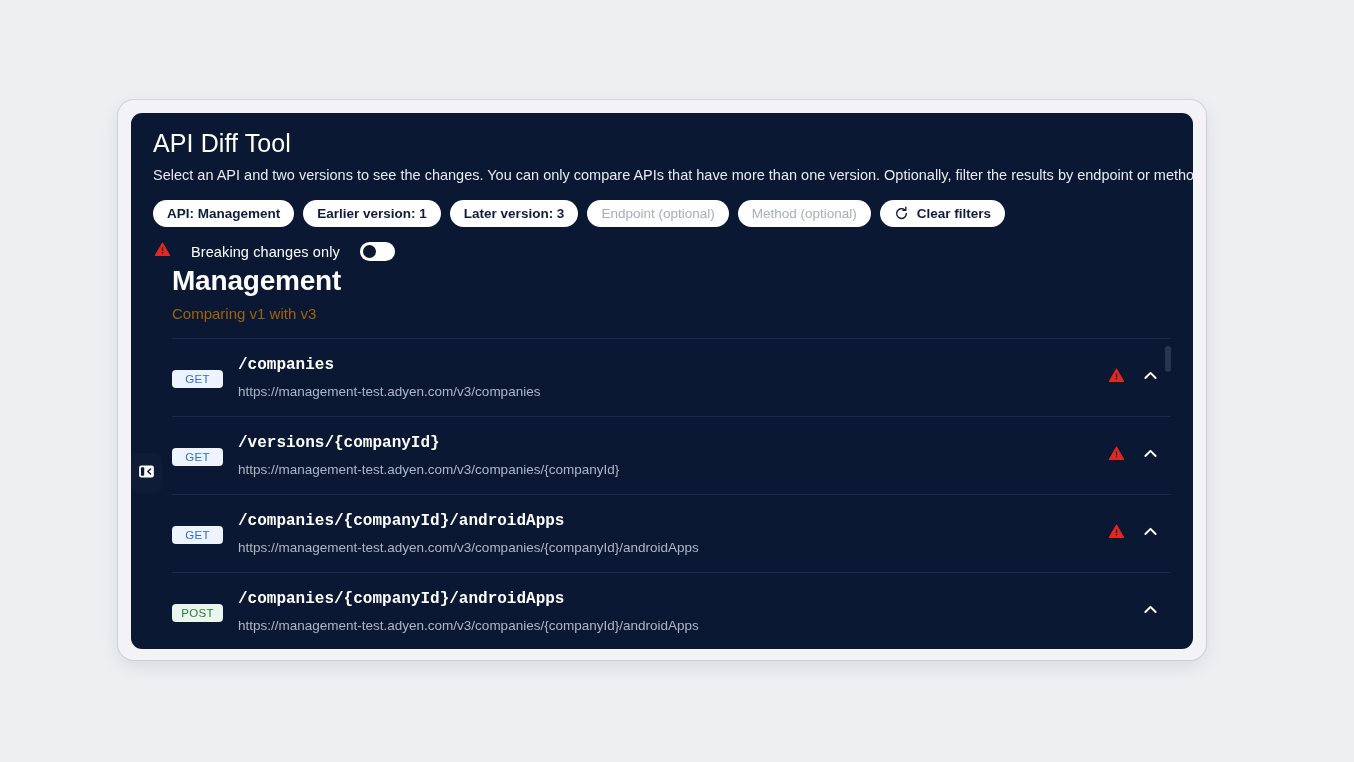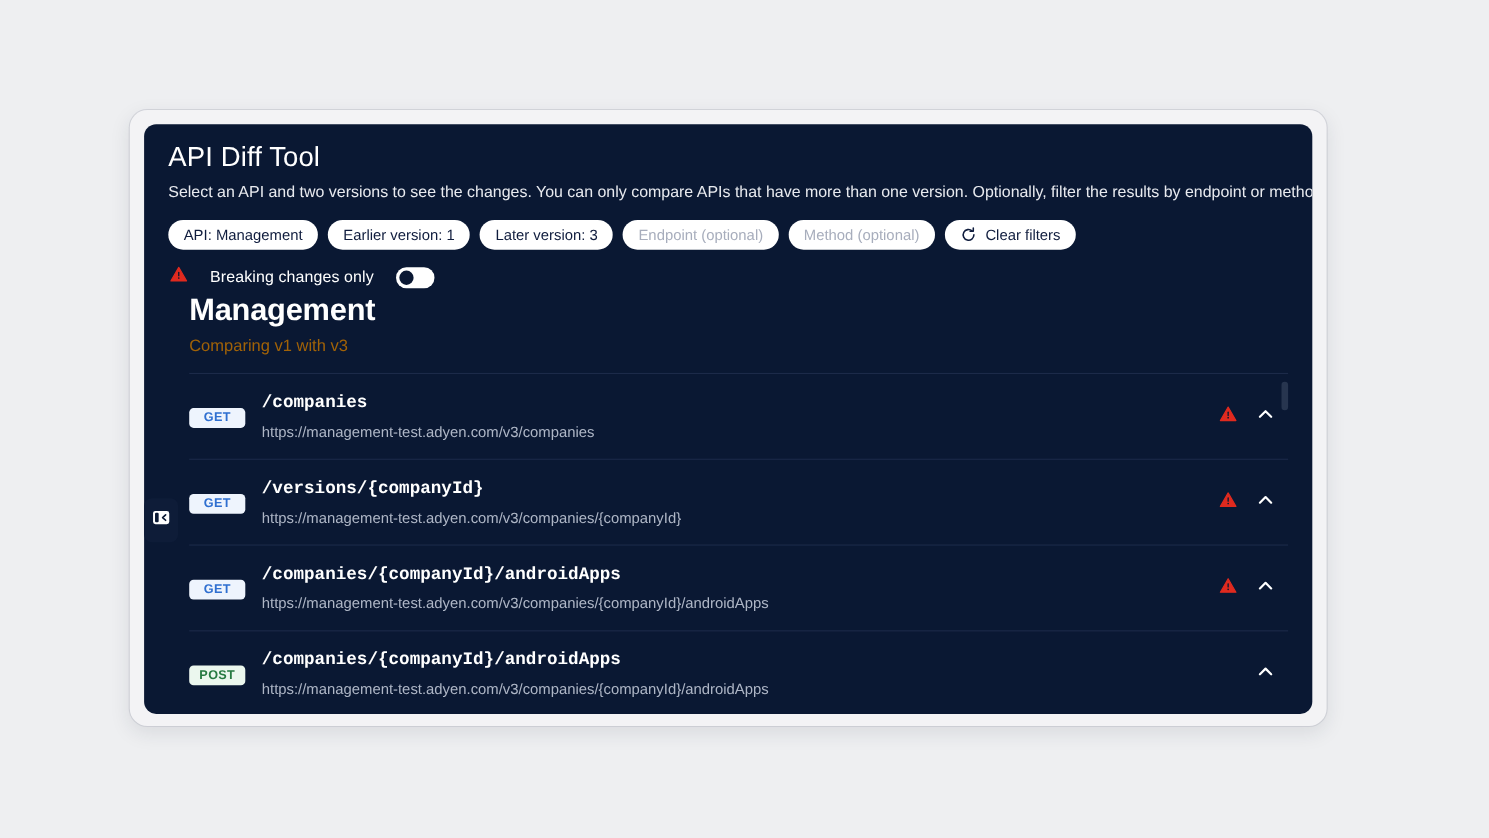--- a/index.html
+++ b/index.html
@@ -65,21 +65,21 @@
     display: inline-flex;
     align-items: center;
     gap: 7px;
     padding: 0 14px;
     background: #ffffff;
     border: none;
     border-radius: 14px;
     color: #0f1c3d;
     font-family: "Liberation Sans", sans-serif;
     font-size: 13.5px;
-    font-weight: 400;
+    font-weight: 700;
     white-space: nowrap;
     cursor: pointer;
   }
   .chip.placeholder { color: #a7adbc; font-weight: 400; }
   .chip .refresh-ico { display: inline-flex; margin-right: 1px; }
 
   
   .breaking-row {
     display: flex;
     align-items: center;
@@ -151,21 +151,21 @@
   }
   .badge {
     display: inline-flex;
     align-items: center;
     justify-content: center;
     min-width: 51px;
     height: 18px;
     padding: 0 8px;
     border-radius: 4px;
     font-size: 11.5px;
-    font-weight: 700;
+    font-weight: 400;
     letter-spacing: 0.3px;
   }
   .badge.get  { background: #eef4fd; color: #2f6fd0; }
   .badge.post { background: #ebf7ee; color: #277a42; }
 
   .ep-col { flex: 1 1 auto; min-width: 0; padding-top: 2px; }
   .ep-path {
     color: #ffffff;
     font-size: 16px;
     font-weight: 700;

